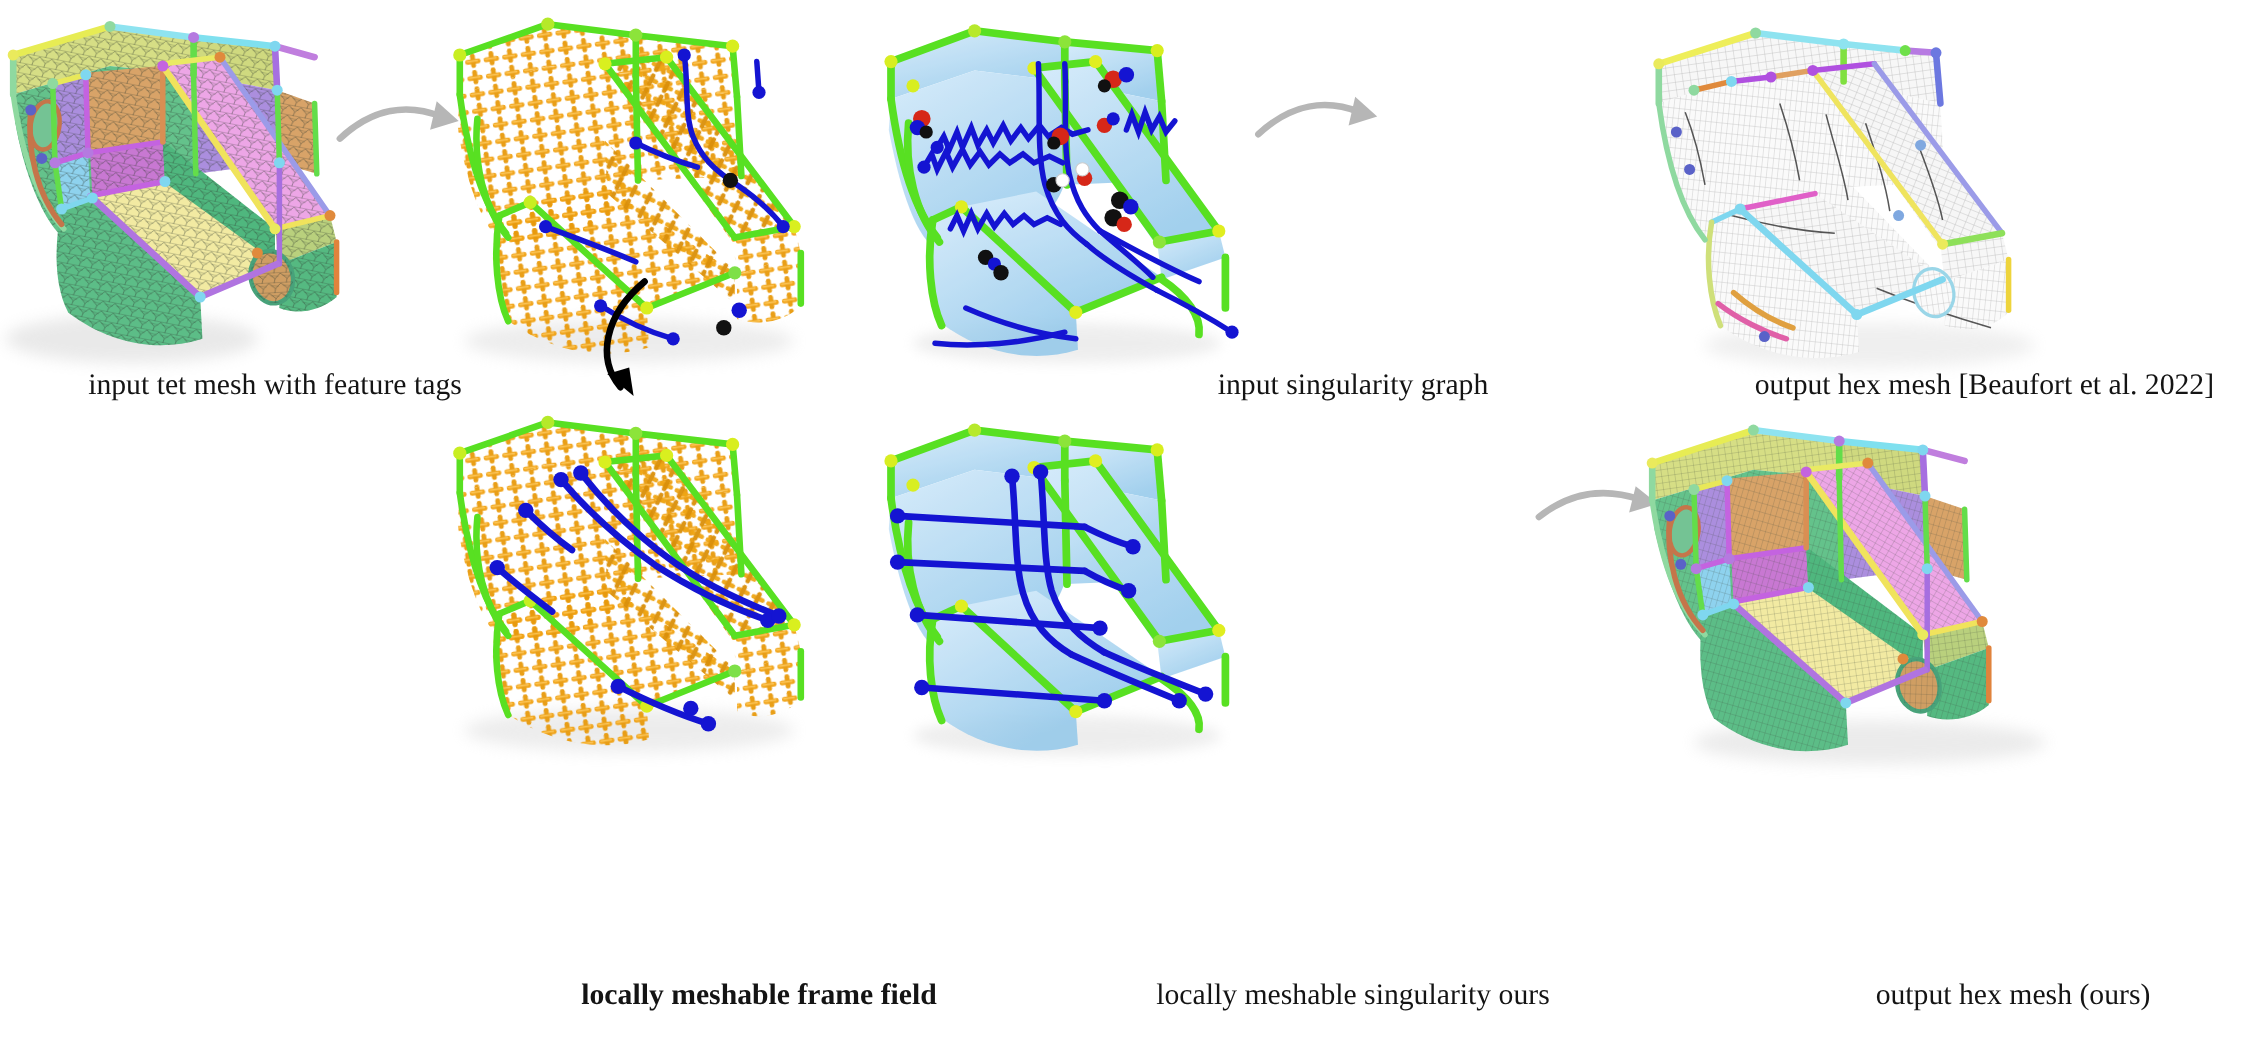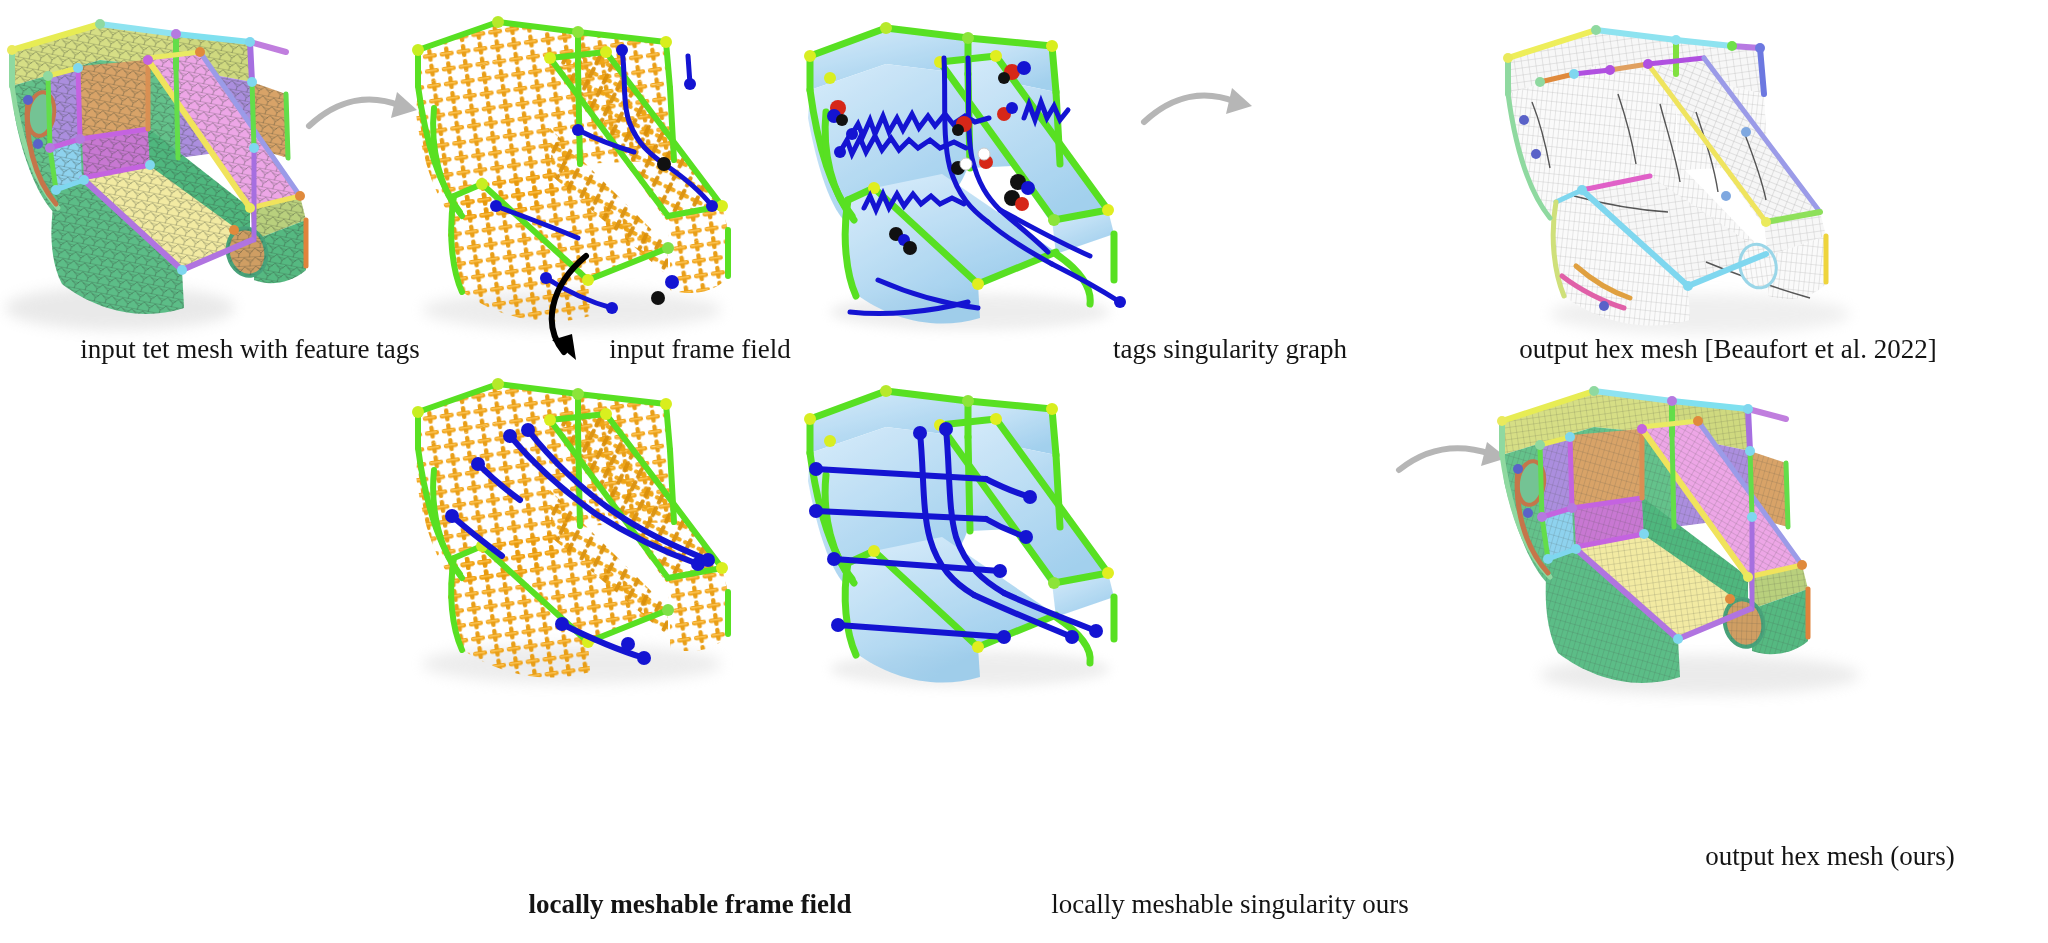--- a/index.html
+++ b/index.html
@@ -231,21 +231,20 @@
         <circle cx="196" cy="120" r="6" fill="#1414d2"></circle>
         <circle cx="114" cy="196" r="6" fill="#1414d2"></circle>
         <circle cx="164" cy="268" r="6" fill="#1414d2"></circle>
         <circle cx="230" cy="298" r="6" fill="#1414d2"></circle>
         <circle cx="330" cy="196" r="6" fill="#1414d2"></circle>
         <circle cx="290" cy="272" r="7" fill="#1414d2"></circle>
         <circle cx="276" cy="288" r="7" fill="#111"></circle>
       </g>
     </svg>
   </div>
-  <div class="caption" style="left:500px;top:333px;width:400px;">input frame field</div>
 
   <div class="panel" style="left:790px;top:12px;width:370px;height:330px;">
     <svg width="370" height="330" viewBox="0 0 370 330">
       <defs>
         <linearGradient id="blueface" x1="0" y1="0" x2="0.6" y2="1">
           <stop offset="0%" stop-color="#cfe8fa"></stop>
             <stop offset="100%" stop-color="#8ec6ea"></stop>
         </linearGradient>
         <filter id="shadowC" x="-40%" y="-40%" width="190%" height="190%">
           <feGaussianBlur in="SourceGraphic" stdDeviation="6"></feGaussianBlur>
@@ -335,21 +334,21 @@
           <circle cx="232" cy="192" r="7" fill="#d62718"></circle>
         <circle cx="106" cy="222" r="7" fill="#111"></circle>
           <circle cx="114" cy="228" r="6" fill="#1414d2"></circle>
         <circle cx="120" cy="236" r="7" fill="#111"></circle>
         <circle cx="330" cy="290" r="6" fill="#1414d2"></circle>
         <circle cx="62" cy="122" r="6" fill="#1414d2"></circle>
         <circle cx="50" cy="140" r="6" fill="#1414d2"></circle>
       </g>
     </svg>
   </div>
-  <div class="caption" style="left:1030px;top:333px;width:400px;">tags singularity graph</div>
+  <div class="caption" style="left:1030px;top:333px;width:400px;">input singularity graph</div>
 
   <div class="arrow-gray" style="left:1140px;top:88px;">
     <svg width="125" height="50" viewBox="0 0 125 50">
       <path d="M4 34 C 34 6, 66 2, 96 14" stroke="#b6b6b6" stroke-width="6" fill="none" stroke-linecap="round"></path>
       <path d="M92 0 L112 18 L86 26 Z" fill="#b6b6b6"></path>
     </svg>
   </div>
 
   <div class="panel" style="left:1500px;top:14px;width:400px;height:330px;">
     <svg width="400" height="330" viewBox="0 0 400 330">
@@ -435,21 +434,21 @@
         <circle cx="36" cy="140" r="5" fill="#5a62c8"></circle>
           <circle cx="266" cy="208" r="5" fill="#eaea5c"></circle>
         <circle cx="188" cy="272" r="5" fill="#7fd7ef"></circle>
           <circle cx="82" cy="176" r="5" fill="#7fd7ef"></circle>
         <circle cx="246" cy="118" r="5" fill="#7fa8e0"></circle>
           <circle cx="226" cy="182" r="5" fill="#7fa8e0"></circle>
         <circle cx="104" cy="292" r="5" fill="#5a62c8"></circle>
       </g>
     </svg>
   </div>
-  <div class="caption" style="left:1484px;top:333px;width:488px;">output hex mesh [Beaufort et al. 2022]</div>
+  <div class="caption" style="left:1560px;top:333px;width:488px;">output hex mesh [Beaufort et al. 2022]</div>
 
   <div class="arrow-black" style="left:528px;top:248px;">
     <svg width="120" height="120" viewBox="0 0 120 120">
       <path d="M58 8 C 22 38, 14 78, 36 104" stroke="#000" stroke-width="6" fill="none" stroke-linecap="round"></path>
       <path d="M24 92 L48 112 L44 86 Z" fill="#000"></path>
     </svg>
   </div>
 
   <div class="panel" style="left:382px;top:372px;width:390px;height:320px;">
     <svg width="390" height="320" viewBox="0 0 390 320">
@@ -721,15 +720,15 @@
         <circle cx="154" cy="159" r="5" fill="#7fd7ef"></circle>
           <circle cx="258" cy="202" r="5" fill="#eaea5c"></circle>
         <circle cx="312" cy="190" r="5" fill="#e08a3c"></circle>
           <circle cx="188" cy="264" r="5" fill="#7fd7ef"></circle>
         <circle cx="28" cy="94" r="5" fill="#5a62c8"></circle>
           <circle cx="38" cy="138" r="5" fill="#5a62c8"></circle>
         <circle cx="240" cy="224" r="5" fill="#e08a3c"></circle>
       </g>
     </svg>
   </div>
-  <div class="caption" style="left:1620px;top:840px;width:420px;">output hex mesh (ours)</div>
+  <div class="caption" style="left:1620px;top:888px;width:420px;">output hex mesh (ours)</div>
 
 </div>
 
 </body></html>

